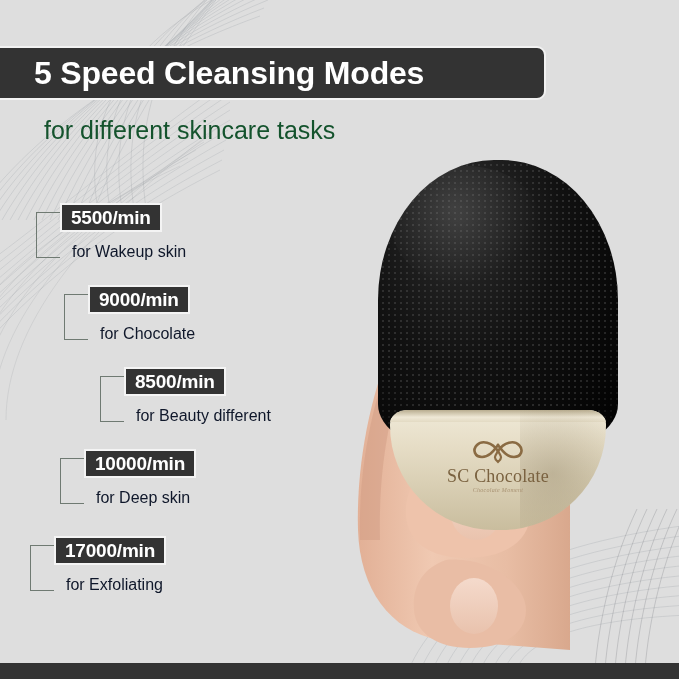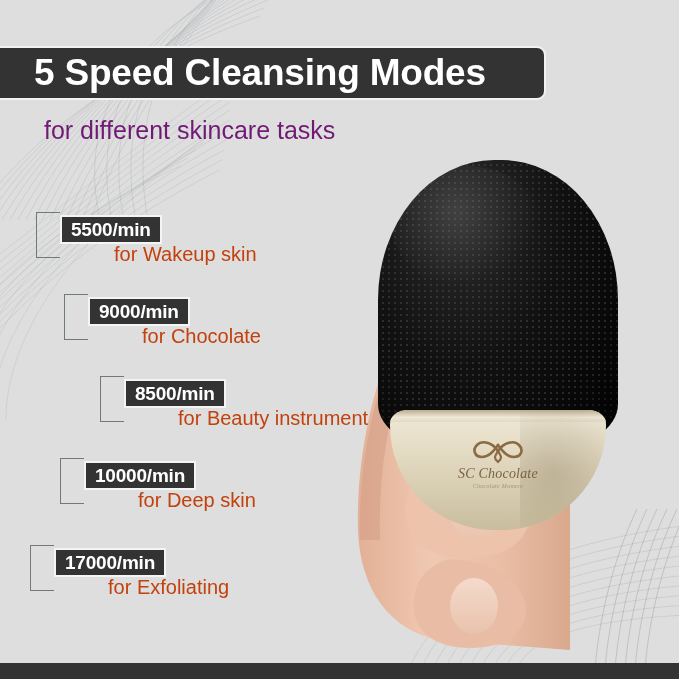--- a/index.html
+++ b/index.html
@@ -38,31 +38,31 @@
     width:560px; height:54px;
     background:#333333;
     border:2px solid #f2f2f2;
     border-radius:9px;
     display:flex; align-items:center;
     padding-left:46px;
     z-index:6;
   }
   #title-text {
     color:#ffffff;
-    font-size:37px;
+    font-size:32px;
     font-weight:bold;
     letter-spacing:-0.2px;
     white-space:nowrap;
   }
 
   #subtitle-text {
     position:absolute;
     left:44px; top:116px;
     font-size:25px;
-    color:#701a75;
+    color:#14532d;
     white-space:nowrap;
     z-index:6;
   }
 
   
   #modes { position:absolute; left:0; top:0; width:679px; height:679px; z-index:7; }
 
   .mode { position:absolute; }
 
   .mode-bracket {
@@ -77,36 +77,34 @@
 
   .mode-badge {
     position:absolute;
     left:24px; top:0;
     height:29px;
     background:#333333;
     border:2px solid #f4f4f4;
     display:flex; align-items:center;
     padding:11px 9px;
     white-space:nowrap;
-    margin-top:12px;
   }
   .mode-badge-label {
     color:#ffffff;
     font-size:19px;
     font-weight:bold;
     letter-spacing:-0.2px;
   }
 
   .mode-desc {
     position:absolute;
     left:36px; top:40px;
-    font-size:20px;
-    color:#c2410c;
+    font-size:16px;
+    color:#0f172a;
     white-space:nowrap;
-    margin-left:42px;
   }
 
   
   #product-photo {
     position:absolute;
     left:300px; top:150px;
     width:379px; height:510px;
     z-index:4;
   }
 
@@ -169,25 +167,24 @@
     width:216px;
     text-align:center;
   }
   #logo-mark {
     width:70px; height:30px;
     margin:0 auto 1px auto;
     display:block;
   }
   #logo-name {
     font-family:"Liberation Serif", serif;
-    font-size:14px;
+    font-size:18px;
     color:#7a6240;
     letter-spacing:0.2px;
     line-height:1.05;
-    font-style:italic;
   }
   #logo-tagline {
     font-family:"Liberation Serif", serif;
     font-size:6px;
     color:#a89272;
     font-style:italic;
     letter-spacing:0.3px;
     margin-top:1px;
   }
 </style>
@@ -356,21 +353,21 @@
         <span class="mode-badge-label">9000/min</span>
       </div>
       <div class="mode-desc">for Chocolate</div>
     </div>
 
     <div class="mode" style="left:100px; top:367px;">
       <div class="mode-bracket"></div>
       <div class="mode-badge">
         <span class="mode-badge-label">8500/min</span>
       </div>
-      <div class="mode-desc">for Beauty instrument</div>
+      <div class="mode-desc">for Beauty different</div>
     </div>
 
     <div class="mode" style="left:60px; top:449px;">
       <div class="mode-bracket"></div>
       <div class="mode-badge">
         <span class="mode-badge-label">10000/min</span>
       </div>
       <div class="mode-desc">for Deep skin</div>
     </div>
 

